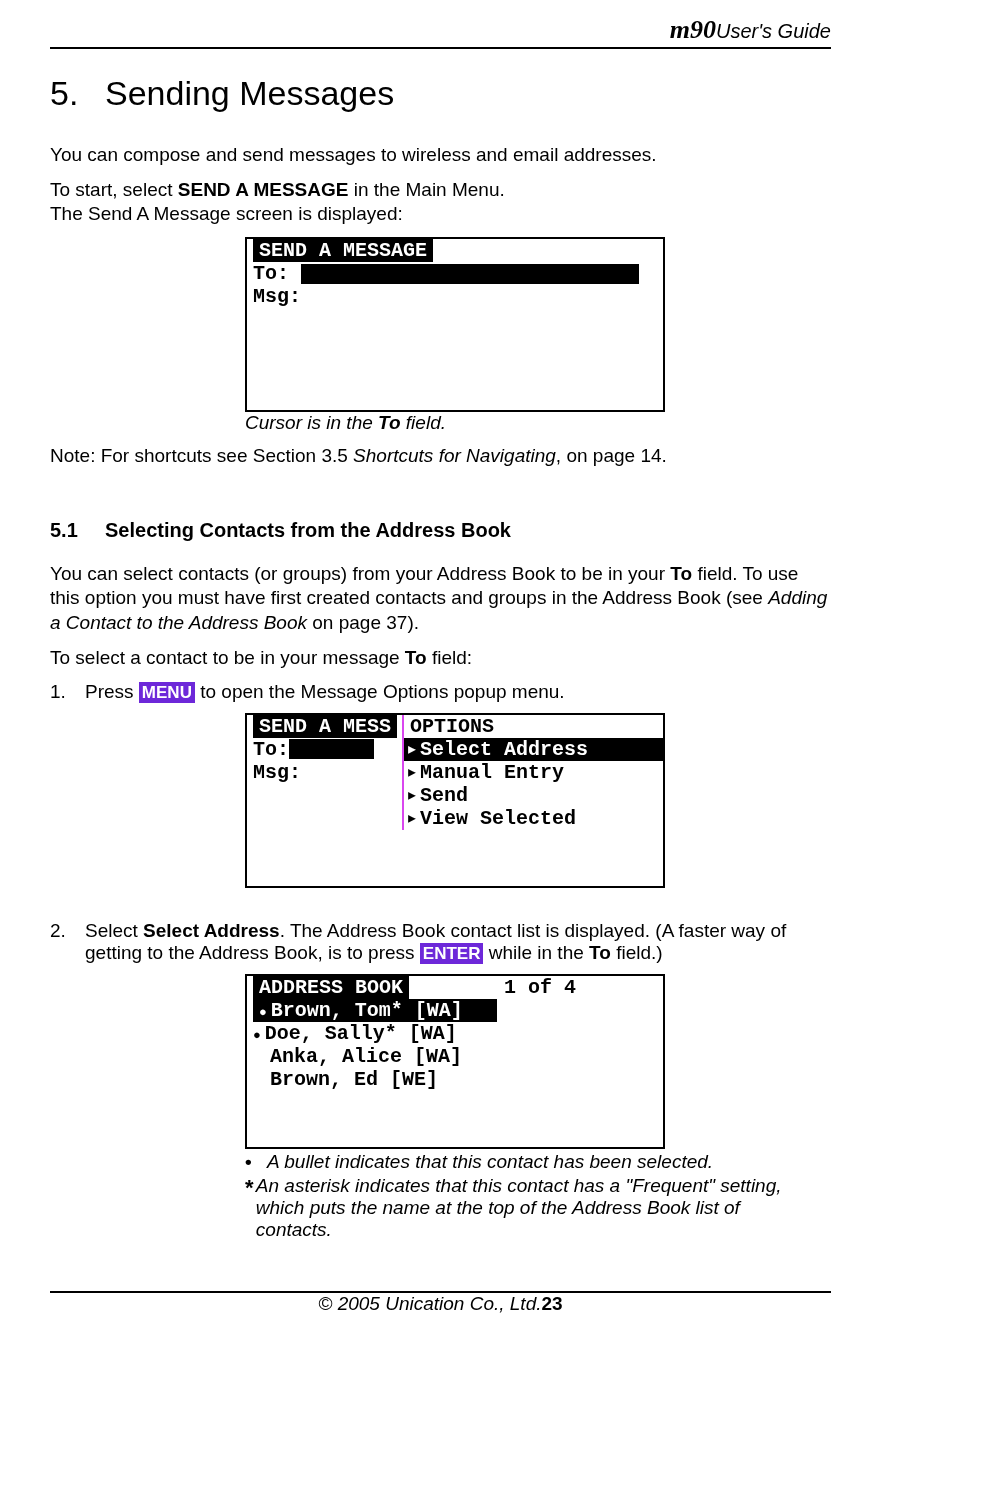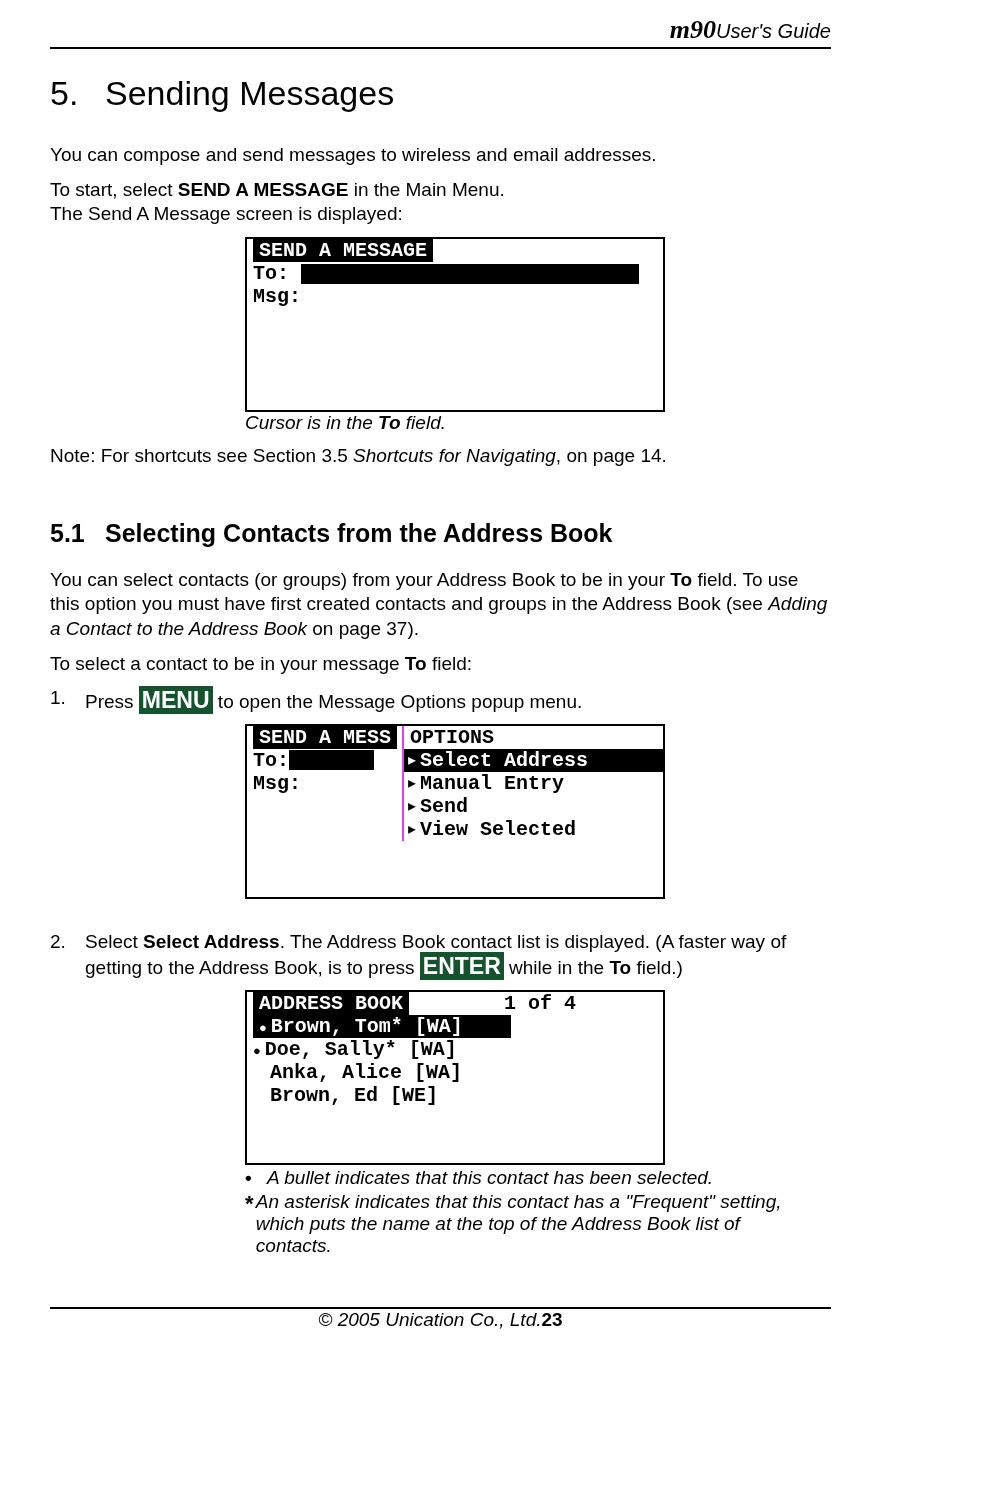--- a/index.html
+++ b/index.html
@@ -67,47 +67,47 @@
     width: 338px;
     height: 20px;
     vertical-align: middle;
   }
   .screen-caption {
     margin-left: 195px;
     font-style: italic;
     font-size: 19px;
   }
   h2.subsection {
-    font-size: 25px;
+    font-size: 20px;
     font-weight: bold;
     margin: 50px 0 20px 0;
   }
   h2.subsection .num { display: inline-block; width: 55px; }
   .step { display: flex; margin: 10px 0; }
   .step .stepnum { width: 35px; flex-shrink: 0; }
   .step .steptxt { flex: 1; }
   .keycap {
-    background: #14532d;
+    background: #6d28d9;
     color: #fff;
     font-weight: bold;
     padding: 1px 3px;
-    font-size: 23px;
+    font-size: 17px;
   }
   .options-screen { display: flex; }
   .left-half { width: 155px; border-right: 2px solid #d946ef; padding-bottom: 40px; }
   .right-half { flex: 1; }
   .opt-title { display: inline-block; padding: 0 6px; font-weight: bold; }
   .opt-item { padding: 0 2px; }
   .opt-item.sel { background: #000; color: #fff; }
   .tri::before { content: "\25B8"; margin-right: 2px; }
   .addrbook-header { display: flex; }
   .addr-title { background:#000; color:#fff; padding:0 6px; margin-left:6px;}
   .addr-count { margin-left: 95px; font-weight: bold; }
   .addr-row { padding: 0 6px; font-family: "Courier New", monospace; font-weight: bold; }
-  .addr-row.sel { background:#000; color:#fff; display:inline-block; margin-left:6px; padding-right: 48px;}
+  .addr-row.sel { background:#000; color:#fff; display:inline-block; margin-left:6px; padding-right: 34px;}
   .addr-row .bullet::before { content: "\25CF"; font-size: 13px; margin-right: 4px; }
   .addr-row .nobullet { margin-left: 17px; display:inline-block;}
   .legend { margin-left: 195px; font-style: italic; font-size: 19px; width: 550px;}
   .legend .li { display:flex; margin:2px 0; }
   .legend .sym { width: 22px; font-style: normal; font-weight: bold; }
   .footer {
     border-top: 2px solid #000;
     margin-top: 50px;
     display: flex;
     justify-content: center;

